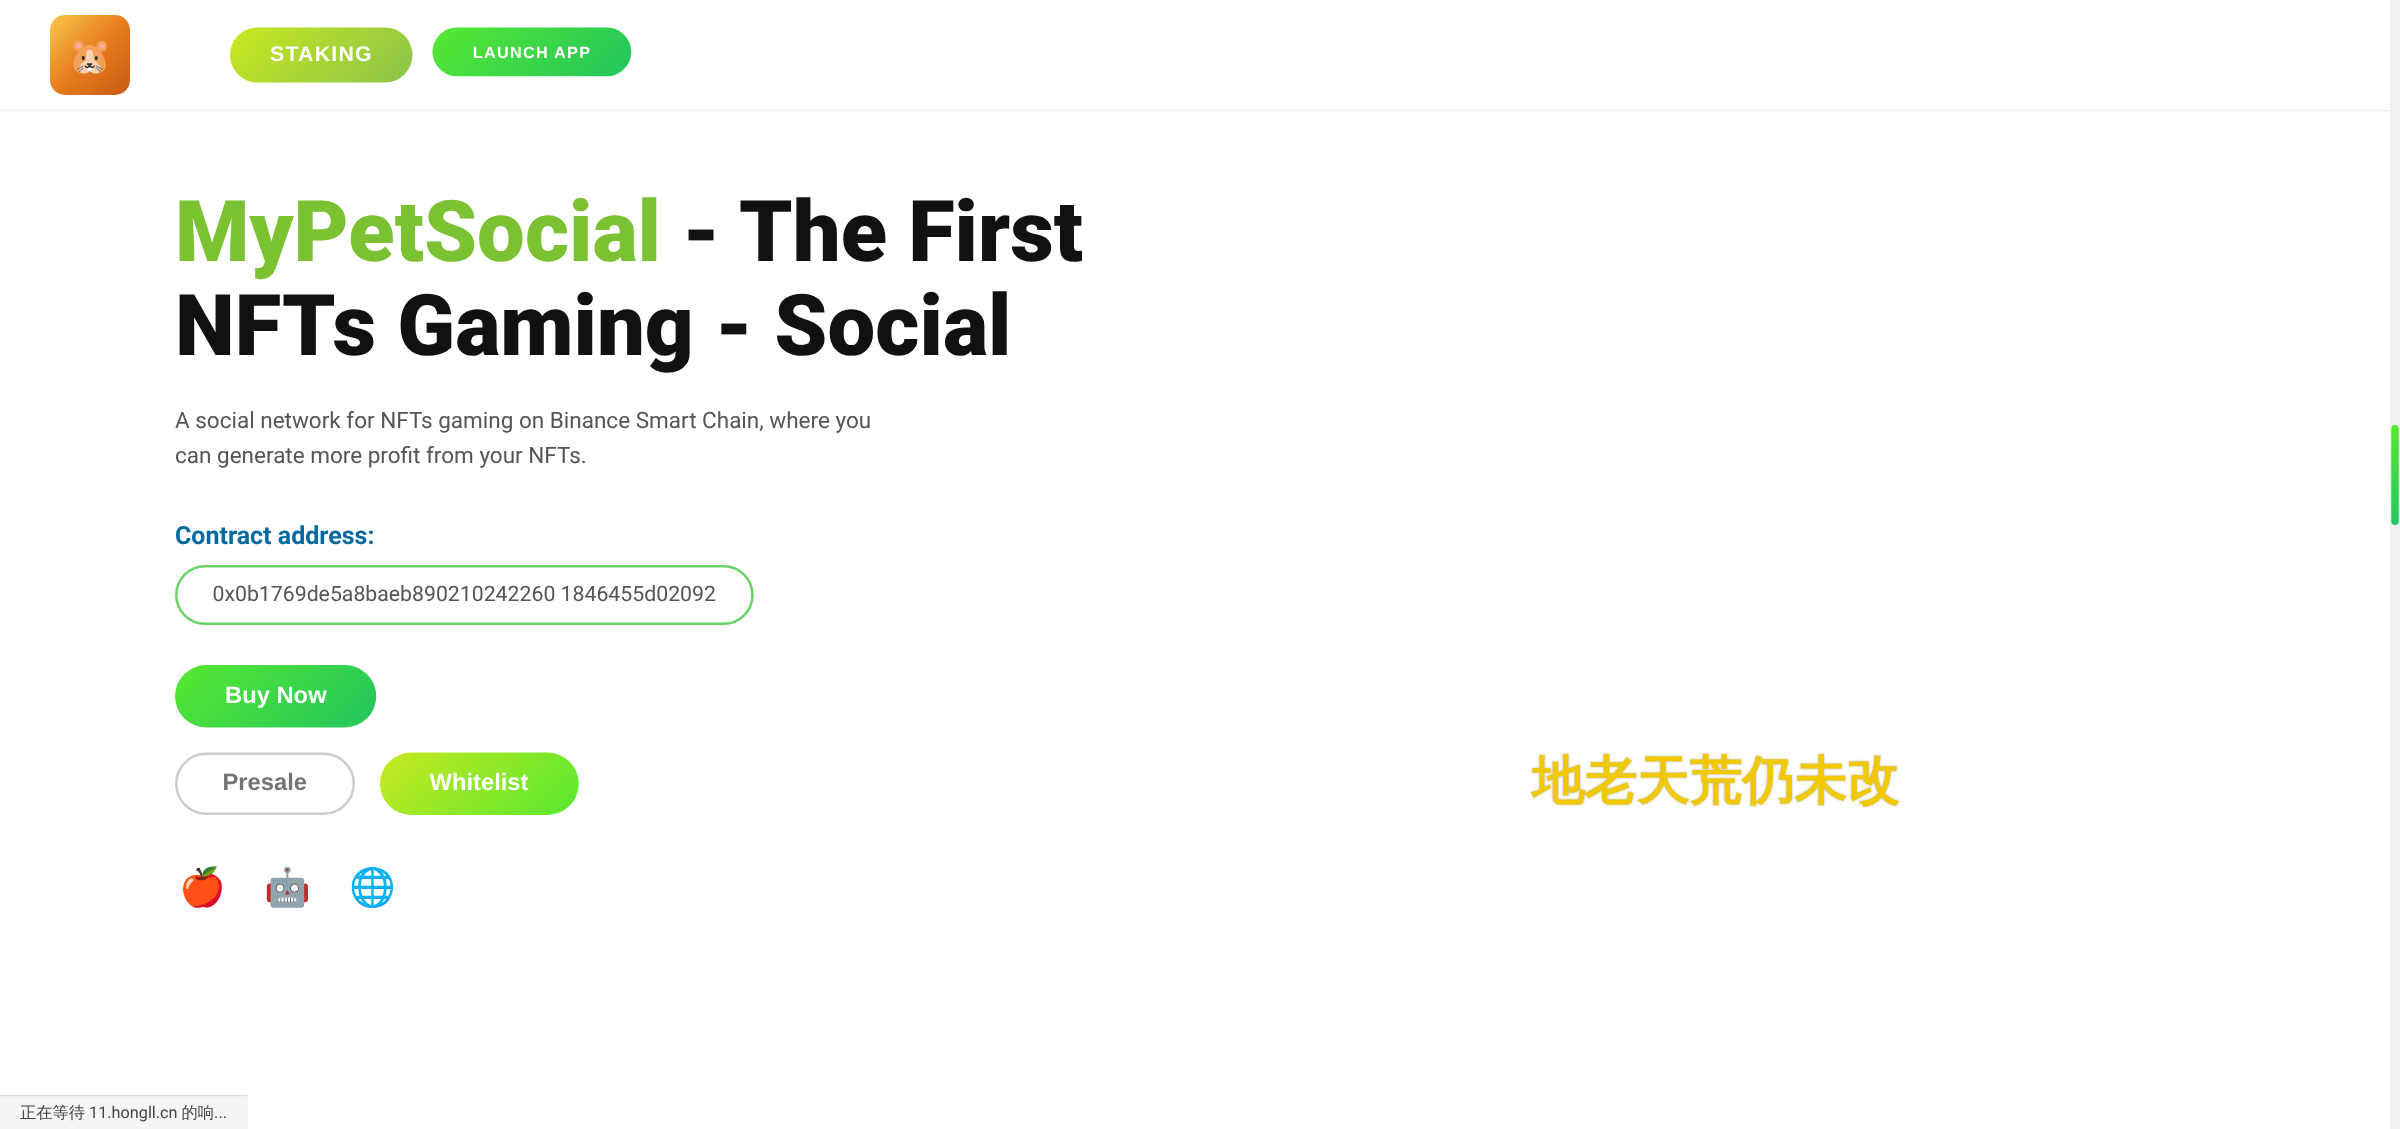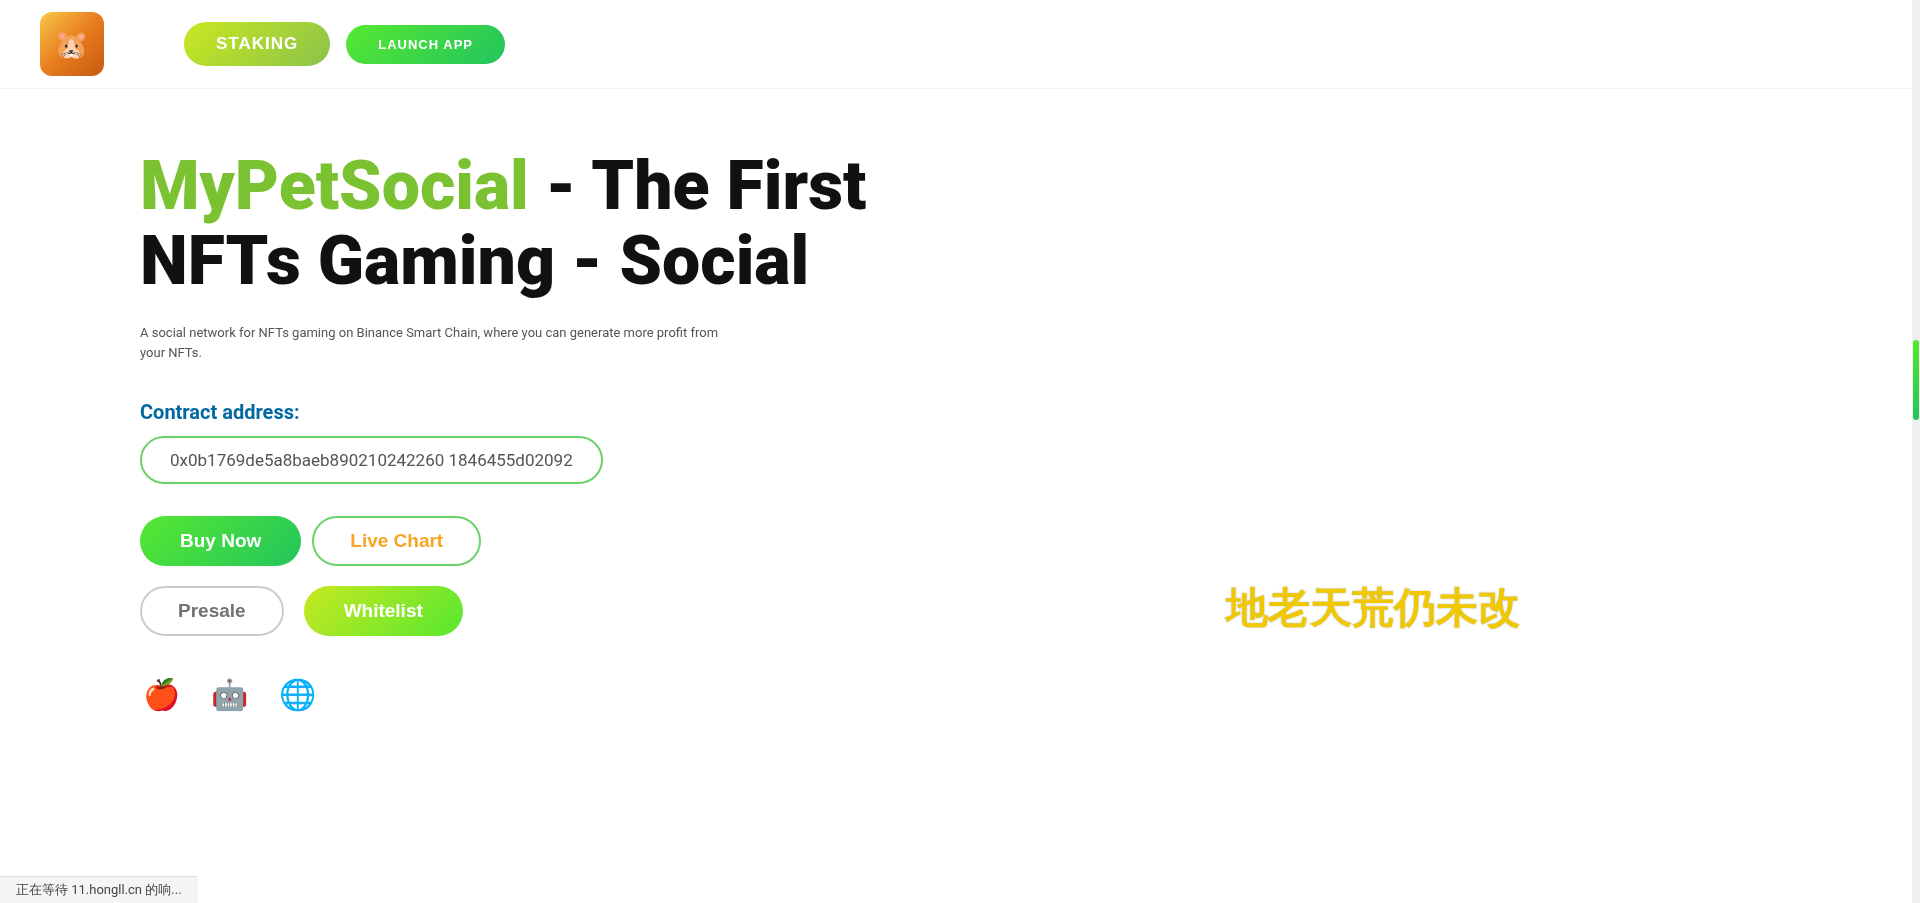--- a/index.html
+++ b/index.html
@@ -54,21 +54,21 @@
       font-size: 18px;
       font-weight: 500;
       color: #222;
       text-decoration: none;
       cursor: pointer;
     }
 
     .nav-actions {
       display: flex;
       gap: 16px;
-      align-items: center;
+      align-items: flex-start;
     }
 
     .btn-staking {
       background: linear-gradient(135deg, #c8e820 0%, #8bc34a 100%);
       color: #fff;
       font-size: 17px;
       font-weight: 700;
       border: none;
       border-radius: 28px;
       padding: 12px 32px;
@@ -125,21 +125,21 @@
 
     .hero-title-orange {
       color: #f5a623;
     }
 
     .hero-title-black {
       color: #111;
     }
 
     .hero-subtitle {
-      font-size: 13px;
+      font-size: 18px;
       color: #555;
       line-height: 1.6;
       margin-bottom: 36px;
       max-width: 580px;
     }
 
     .contract-label {
       font-size: 20px;
       font-weight: 700;
       color: #0369a1;
@@ -300,21 +300,20 @@
 
     <p class="hero-subtitle">A social network for NFTs gaming on Binance Smart Chain, where you can generate more profit from your NFTs.</p>
 
     <div class="contract-label">Contract address:</div>
     <div class="contract-address-wrapper">
       <span>0x0b1769de5a8baeb890210242260 1846455d02092</span>
     </div>
 
     <div class="btn-row">
       <button class="btn-buy-now">Buy Now</button>
-      <button class="btn-live-chart">Live Chart</button>
     </div>
 
     <div class="btn-row-2">
       <button class="btn-presale">Presale</button>
       <button class="btn-whitelist">Whitelist</button>
     </div>
 
     <div class="platform-icons">
       <div class="platform-icon apple-icon">🍎</div>
       <div class="platform-icon android-icon">🤖</div>

